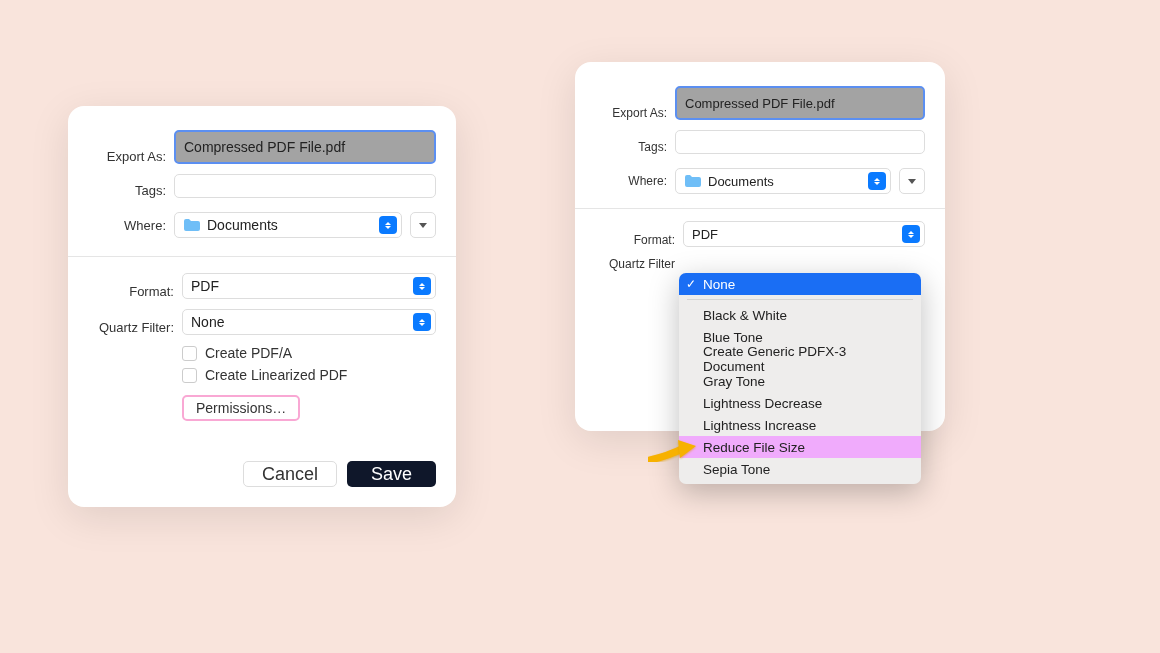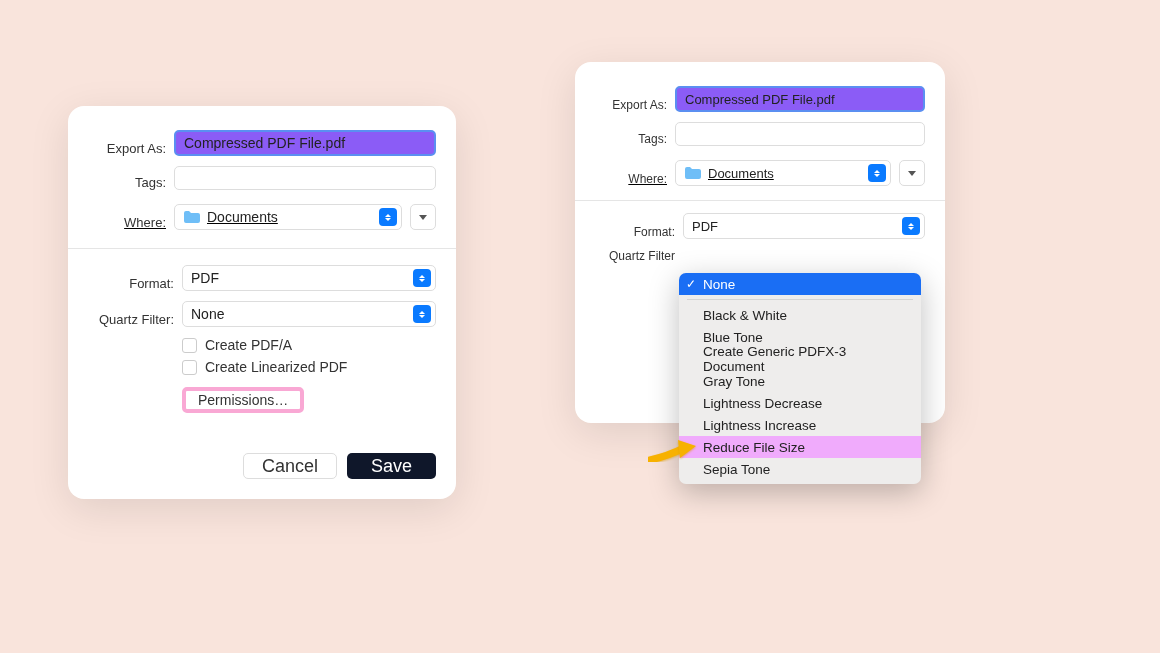--- a/index.html
+++ b/index.html
@@ -43,46 +43,45 @@
       padding-right: 8px;
       font-size: 13px;
       color: #333;
     }
     .dialog-right .form-label {
       width: 80px;
       font-size: 12px;
     }
     .text-input {
       flex: 1;
-      height: 26px;
+      height: 34px;
       border: 2.5px solid #5b8ff1;
       border-radius: 5px;
       padding: 0 8px;
       font-size: 14px;
       color: #222;
       outline: none;
-      background: #8b5cf6;
+      background: #a3a3a3;
     }
     .text-input-plain {
       flex: 1;
       height: 24px;
       border: 1px solid #ddd;
       border-radius: 5px;
       padding: 0 8px;
       font-size: 13px;
       color: #222;
       outline: none;
       background: #fff;
     }
     .where-row {
       display: flex;
-      align-items: flex-end;
+      align-items: center;
       margin-top: 14px;
       margin-bottom: 0;
-      text-decoration: underline;
     }
     .where-select {
       flex: 1;
       height: 26px;
       border: 1px solid #ddd;
       border-radius: 5px;
       display: flex;
       align-items: center;
       padding: 0 4px 0 8px;
       font-size: 14px;
@@ -176,21 +175,21 @@
       height: 15px;
       border: 1px solid #ccc;
       border-radius: 3px;
       margin-right: 8px;
       background: #fff;
     }
     .permissions-btn {
       margin-left: 94px;
       margin-top: 6px;
       height: 26px;
-      border: 4px solid #f9a8d4;
+      border: 2px solid #f9a8d4;
       border-radius: 5px;
       padding: 0 12px;
       font-size: 14px;
       color: #333;
       background: #fff;
       display: inline-flex;
       align-items: center;
     }
     .button-row {
       display: flex;

